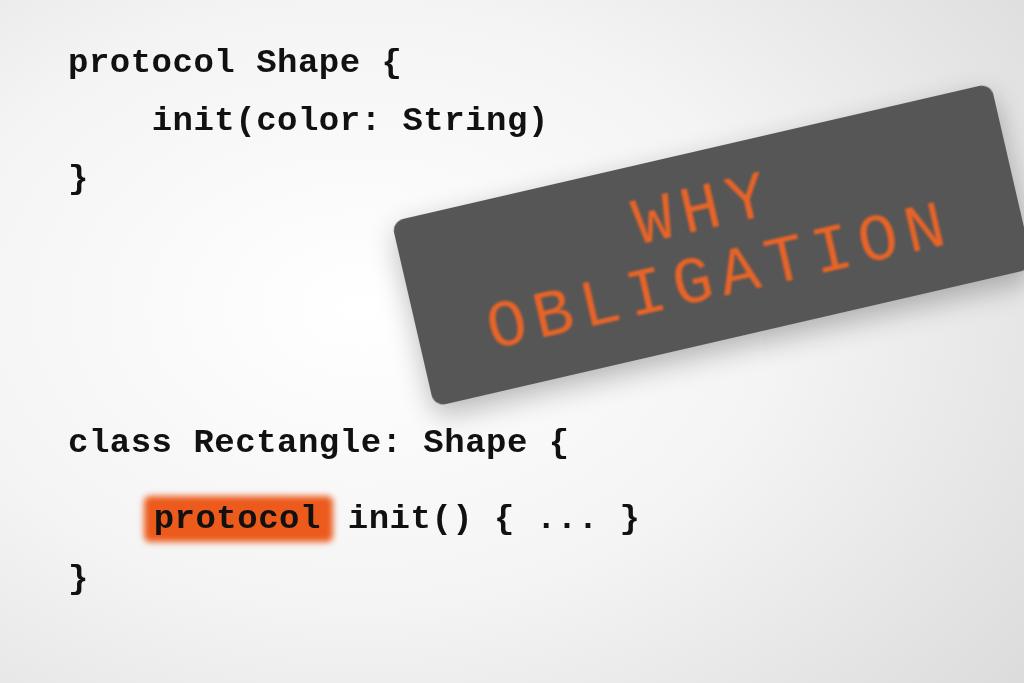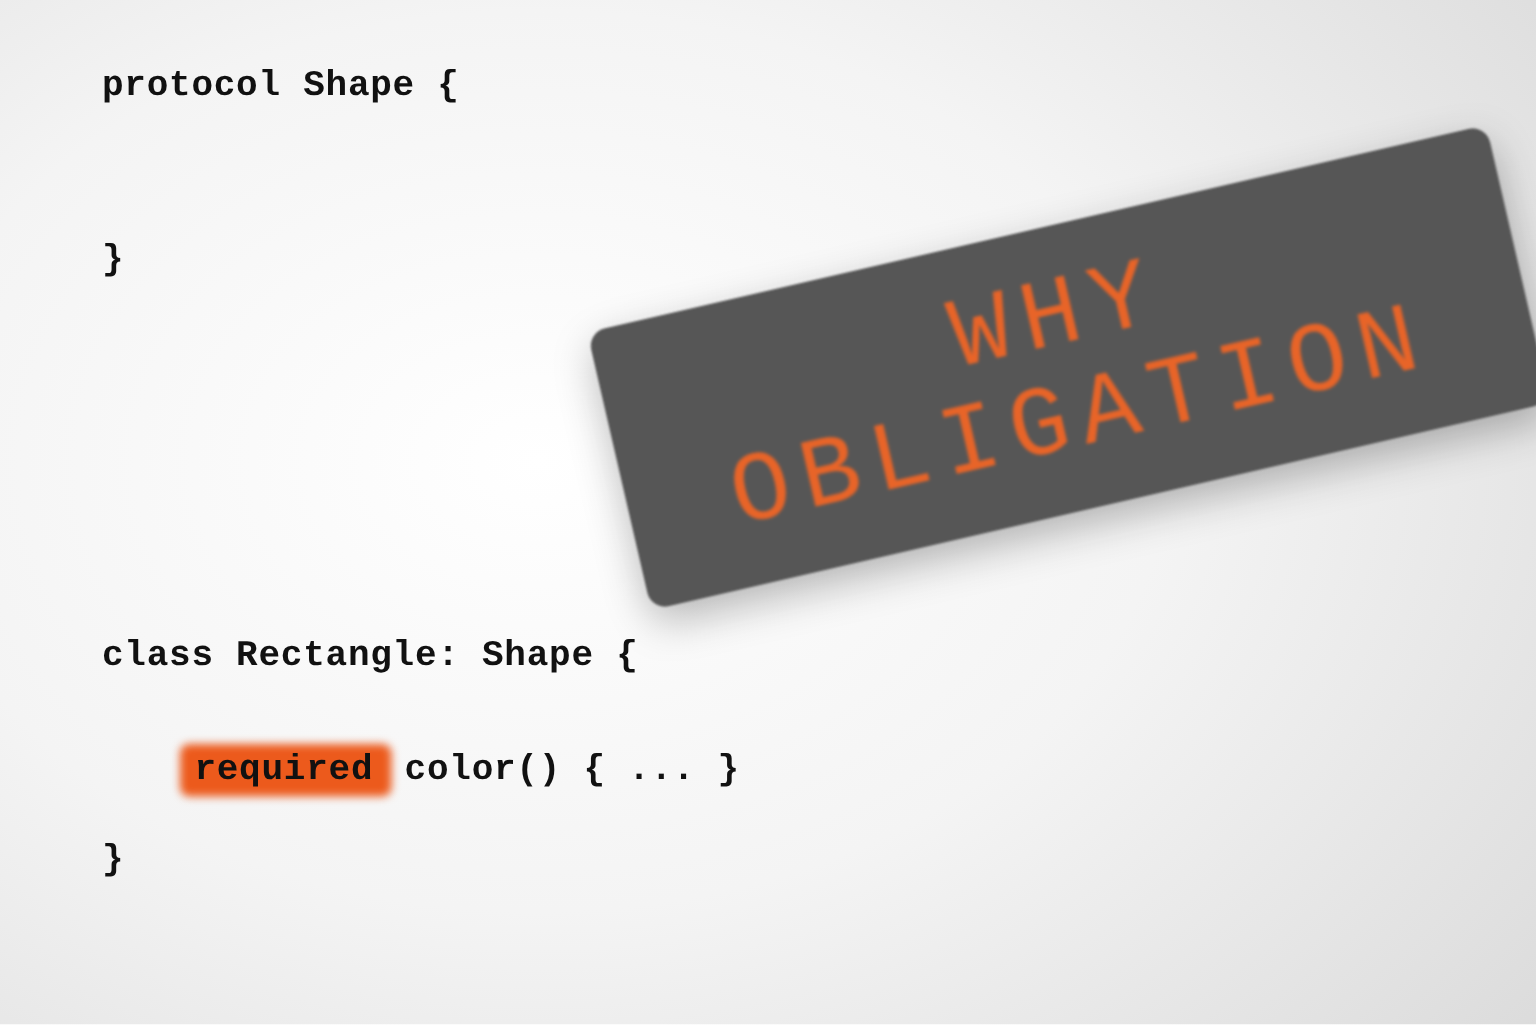--- a/index.html
+++ b/index.html
@@ -13,21 +13,21 @@
     position: relative;
     width: 1024px;
     height: 683px;
     background: radial-gradient(ellipse 1400px 1000px at 35% 45%, #ffffff 0%, #f4f4f4 30%, #d4d4d4 70%, #aeaeae 100%);
     font-family: "Courier New", Courier, monospace;
     font-weight: bold;
   }
   .code {
     position: absolute;
     left: 68px;
-    font-size: 24px;
+    font-size: 34px;
     color: #111;
     white-space: pre;
     letter-spacing: 0.5px;
   }
   .line1 { top: 44px; }
   .line2 { top: 102px; }
   .line3 { top: 160px; }
   .line4 { top: 424px; }
   .line5 { top: 500px; }
   .line6 { top: 560px; }
@@ -83,26 +83,27 @@
     filter: blur(0.8px);
   }
 </style>
 </head>
 <body>
 
 <div class="canvas">
 
   <div class="code line1">protocol Shape {</div>
 
+  <div class="code line2"><span>    </span><span>init(color: String)</span></div>
 
   <div class="code line3">}</div>
 
   <div class="code line4">class Rectangle: Shape {</div>
 
-  <div class="code line5"><span>    </span><span class="required-wrap"><span class="required-hl"></span><span class="required-text">required</span></span><span> color() { ... }</span></div>
+  <div class="code line5"><span>    </span><span class="required-wrap"><span class="required-hl"></span><span class="required-text">protocol</span></span><span> init() { ... }</span></div>
 
   <div class="code line6">}</div>
 
   <div class="stamp">
     <div class="stamp-text">WHY</div>
     <div class="stamp-text">OBLIGATION</div>
   </div>
 
 </div>
 

